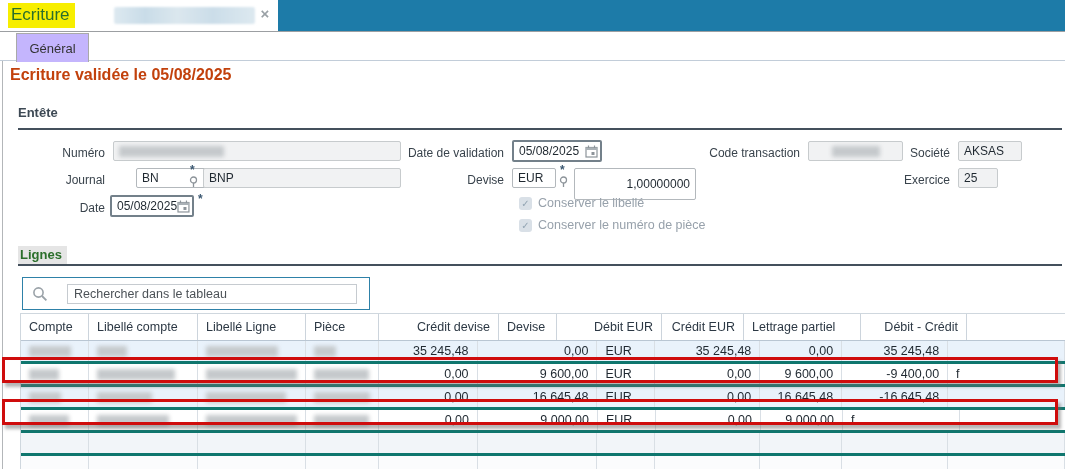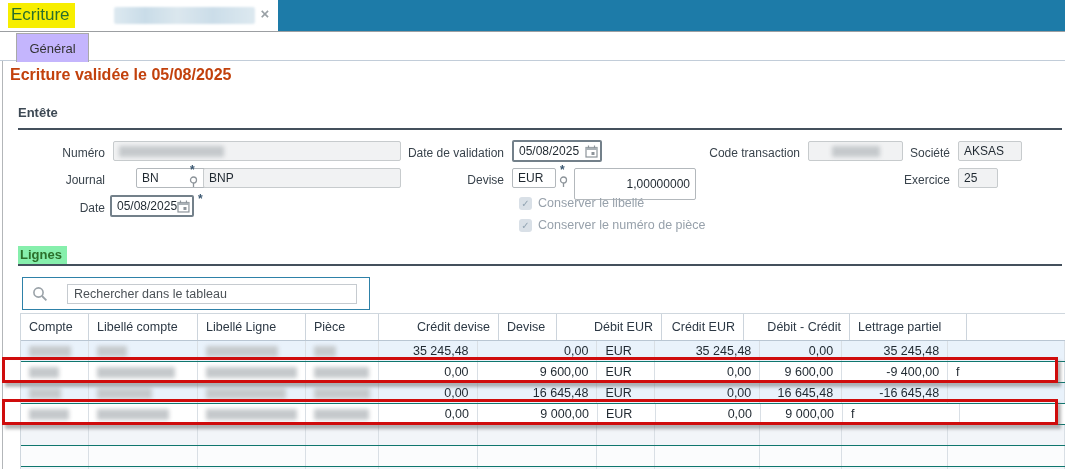--- a/index.html
+++ b/index.html
@@ -21,21 +21,21 @@
      font-size:13px;box-sizing:border-box;cursor:pointer;}
   #tab-general{left:16px;width:73px;background:#c4b5fd;border:1px solid #a9a9a9;border-bottom:none;
      color:#333;height:29px;z-index:3;}
   #tab-historique{left:76px;width:91px;color:#7d9cba;border-right:1px solid #c9cccf;}
   #tabline{position:absolute;left:0;top:60px;width:1065px;height:1px;background:#c2cdd9;z-index:1;}
   #panel-border{position:absolute;left:2px;top:61px;width:1px;height:408px;background:#b3b6b9;}
   
   #page-title{position:absolute;left:10px;top:66px;font-size:16px;font-weight:bold;color:#c2410c;}
   .section-head{position:absolute;font-size:13px;font-weight:bold;color:#3d4954;}
   #entete-head{left:18px;top:105px;}
-  #lignes-head{left:18px;top:246px;background:#86efac;color:#2b6f2b;padding:1px 5px 2px 2px;}
+  #lignes-head{left:18px;top:246px;background:#e5e5e5;color:#2b6f2b;padding:1px 5px 2px 2px;}
   .section-rule{position:absolute;left:18px;width:1044px;height:2px;background:#44505c;}
   #rule-entete{top:128px;} #rule-lignes{top:264px;}
   
   .lbl{position:absolute;font-size:12px;color:#39434c;text-align:right;white-space:nowrap;}
   .field{position:absolute;box-sizing:border-box;border:1px solid #b3b8bc;background:#fff;
      font-size:12px;color:#1f2830;display:flex;align-items:center;padding:0 5px;border-radius:2px;}
   .field.ro{background:#f1f2f3;border-color:#c7cbcd;}
   .field.datef{border:2px solid #73808a;padding:0 2px 0 5px;justify-content:space-between;}
   .field.numr{justify-content:flex-end;}
   .req{position:absolute;font-size:12px;font-weight:bold;color:#3b5871;}
@@ -51,21 +51,21 @@
      border:1px solid #c6cbd0;font-family:"Liberation Sans",sans-serif;font-size:12.5px;color:#333;
      padding:0 6px;outline:none;}
   #search-input::placeholder{color:#4c5257;opacity:1;}
   #search-ic{position:absolute;left:9px;top:8px;}
   
   #grid{position:absolute;left:20px;top:313px;width:1045px;height:156px;box-sizing:border-box;
      border-left:1px solid #cfd7de;border-top:1px solid #cfd7de;font-size:12.5px;color:#1f2830;overflow:hidden;}
   .throw{display:flex;height:26px;background:#fff;border-bottom:1px solid #b9c6d3;}
   .th{box-sizing:border-box;border-right:1px solid #ccd4dc;display:flex;align-items:center;
      padding:0 8px;color:#2c3844;overflow:hidden;white-space:nowrap;}
-  .tr{display:flex;height:20px;border-bottom:1px solid #0f766e;background:#fff;}
+  .tr{display:flex;height:20px;border-bottom:3px solid #0f766e;background:#fff;}
   .tr.alt{background:#e9f2fb;}
   .tr.empty1{background:#f2f5f9;} .tr.empty2{background:#fbfcfd;}
   .tr.fill{background:#f2f5f9;border-bottom:none;height:5px;}
   .td{box-sizing:border-box;border-right:1px solid #d9dfe5;display:flex;align-items:center;
      padding:0 8px;overflow:hidden;white-space:nowrap;}
   .ar{justify-content:flex-end;} .al{justify-content:flex-start;}
   
   .annotation-box{position:absolute;left:2px;width:1056px;height:26px;box-sizing:border-box;
      border:3px solid #cf0c0c;box-shadow:3px 4px 3px rgba(110,110,110,0.5);z-index:6;pointer-events:none;}
 </style>
@@ -185,22 +185,22 @@
   <div id="grid">
     <div class="throw" id="grid-head">
         <div class="th al" style="width: 68px;">Compte</div>
         <div class="th al" style="width: 109px;">Libellé compte</div>
         <div class="th al" style="width: 108px;">Libellé Ligne</div>
         <div class="th al" style="width: 73px;">Pièce</div>
         <div class="th ar" style="width: 120px;">Crédit devise</div>
         <div class="th al" style="width: 58px;">Devise</div>
         <div class="th ar" style="width: 105px;">Débit EUR</div>
         <div class="th ar" style="width: 82px;">Crédit EUR</div>
+        <div class="th al" style="width: 117px;">Lettrage partiel</div>
         <div class="th ar" style="width: 106px;">Débit - Crédit</div>
-        <div class="th al" style="width: 117px;">Lettrage partiel</div>
       </div>
     <div id="grid-body">
         <div class="tr alt">
           <div class="td al" style="width: 68px;">
             <span class="blur-chip" style="width: 42px;"></span>
           </div>
           <div class="td al" style="width: 109px;">
             <span class="blur-chip" style="width: 30px;"></span>
           </div>
           <div class="td al" style="width: 108px;">

